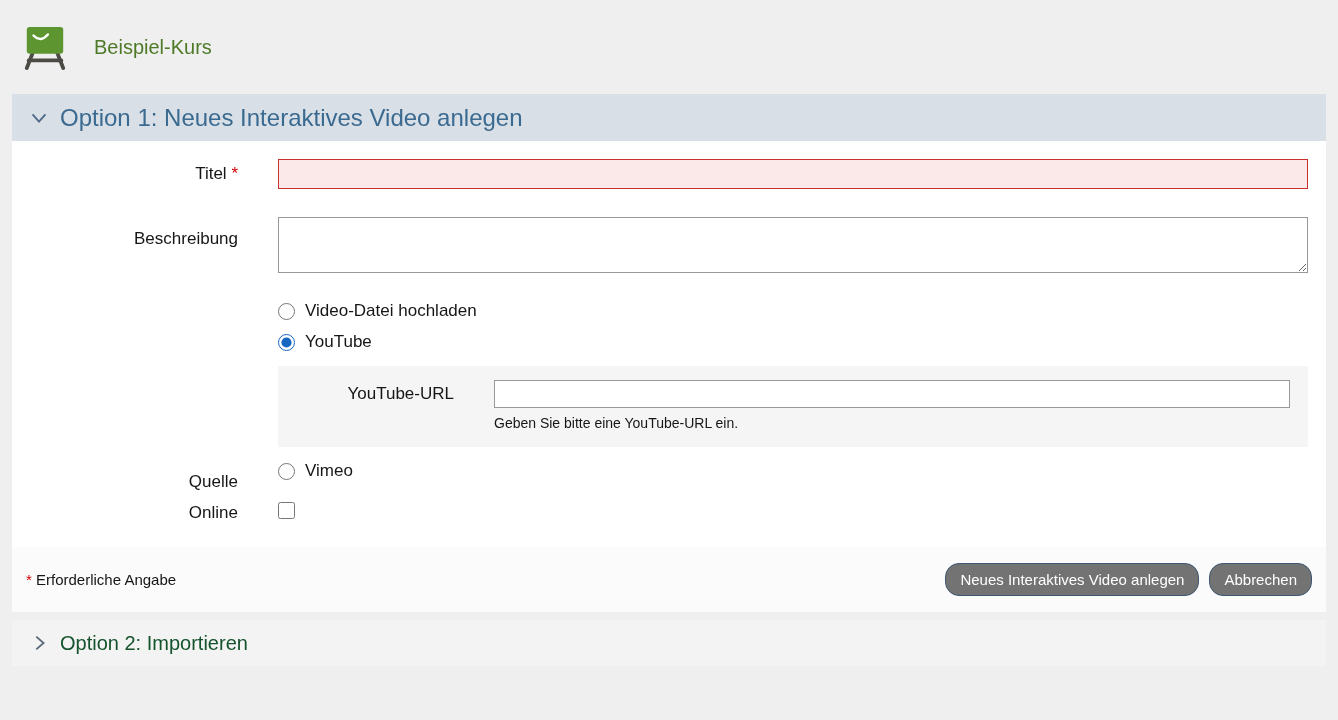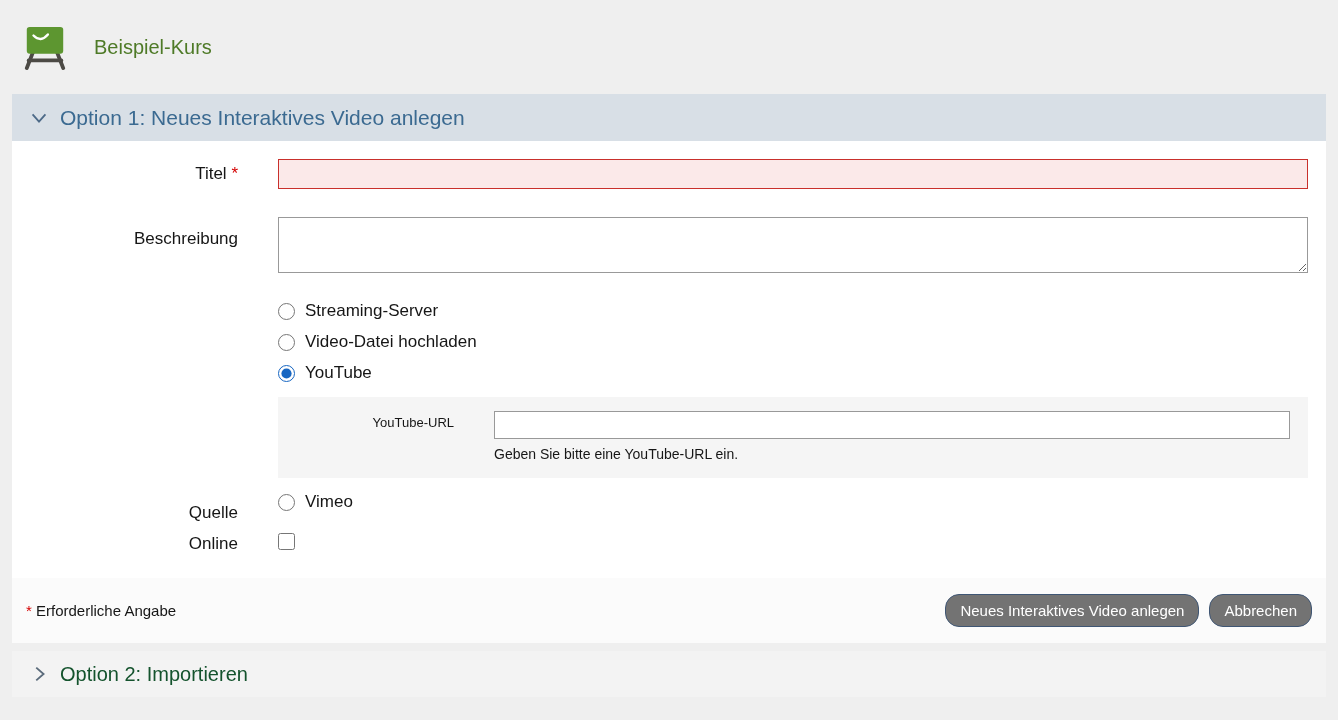--- a/index.html
+++ b/index.html
@@ -20,21 +20,21 @@
   .content { margin: 0 12px; }
 
   
   .panel1-header {
     height: 47px; background: #d8dfe6;
     display: flex; align-items: center; padding: 0 16px; cursor: pointer;
   }
   .chev svg { width: 22px; height: 22px; display: block; }
   .chev.down { color: #4d6a88; }
   .chev.right { color: #5b6b7b; }
-  .panel1-title { font-size: 21px; color: #3b6a91; margin-left: 10px; }
+  .panel1-title { font-size: 24px; color: #3b6a91; margin-left: 10px; }
 
   .form-body { background: #ffffff; padding: 18px 0 24px; }
 
   .form-row { display: flex; }
   .flabel { width: 266px; padding-right: 40px; flex: none; text-align: right; font-size: 17px; }
   .field { flex: 1; margin-right: 18px; }
 
   .row-titel { align-items: center; margin-bottom: 28px; }
   .row-besch { align-items: flex-start; margin-bottom: 24px; }
   .row-besch .flabel { padding-top: 12px; }
@@ -59,21 +59,21 @@
 
   .req { color: #d40000; }
 
   .options { flex: 1; margin-right: 18px; display: flex; flex-direction: column; }
   .radio-row { display: flex; align-items: center; margin-bottom: 11px; font-size: 17px; cursor: pointer; }
   input[type="radio"] { width: 17px; height: 17px; margin: 0 10px 0 0; accent-color: #1766c2; cursor: pointer; }
   input[type="checkbox"] { width: 17px; height: 17px; margin: 0; accent-color: #1766c2; cursor: pointer; }
 
   .yt-subpanel { background: #f5f5f5; padding: 14px 18px 16px 0; margin: 3px 0 14px; }
   .yt-row { display: flex; }
-  .yt-label { width: 216px; padding-right: 40px; flex: none; text-align: right; font-size: 13px; padding-top: 4px; }
+  .yt-label { width: 216px; padding-right: 40px; flex: none; text-align: right; font-size: 17px; padding-top: 4px; }
   .yt-field { flex: 1; }
   .yt-input { height: 28px; }
   .hint { font-size: 14px; margin-top: 7px; color: #161616; }
 
   
   .form-footer {
     background: #fbfbfb;
     display: flex; justify-content: space-between; align-items: center;
     padding: 16px 14px;
   }
@@ -139,24 +139,20 @@
         <div class="flabel">Beschreibung</div>
         <div class="field">
           <textarea class="desc" style=""></textarea>
         </div>
       </div>
 
       <div class="form-row row-quelle">
         <div class="flabel">Quelle</div>
         <div class="options">
 
-          <label class="radio-row">
-            <input type="radio" name="quelle" style="">
-            <span>Streaming-Server</span>
-          </label>
 
           <label class="radio-row">
             <input type="radio" name="quelle" style="">
             <span>Video-Datei hochladen</span>
           </label>
 
           <label class="radio-row">
             <input type="radio" name="quelle" checked="" style="">
             <span>YouTube</span>
           </label>

